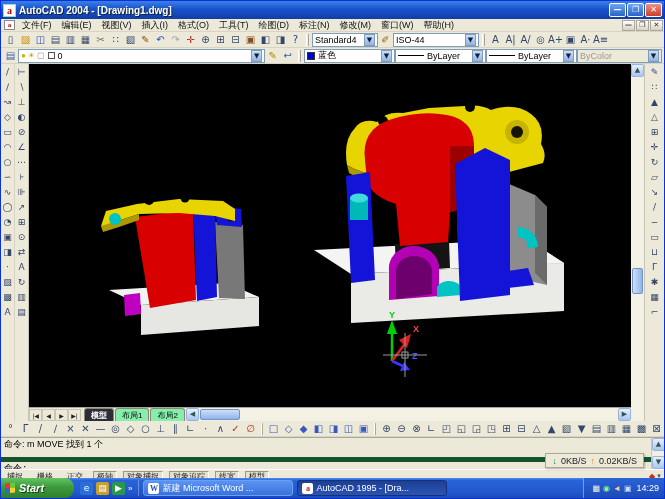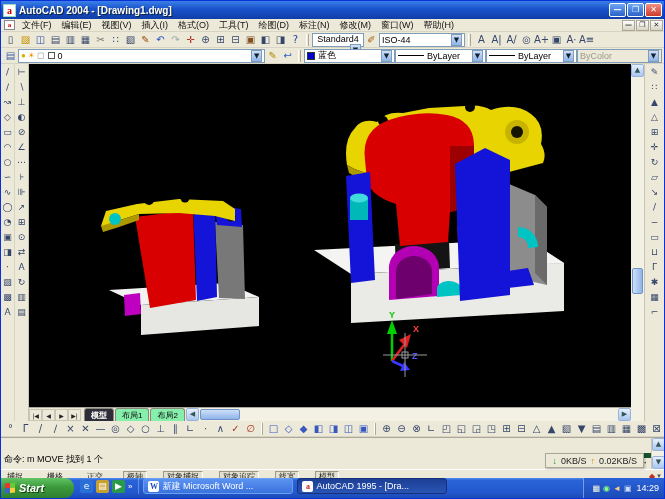--- a/index.html
+++ b/index.html
@@ -65,21 +65,21 @@
   .netbox{position:absolute;right:20px;bottom:1px;height:15px;display:flex;align-items:center;gap:4px;
     background:#ece9d8;border:1px solid #aca899;box-shadow:1px 1px 2px rgba(0,0,0,.25);padding:0 6px;font-size:9px;color:#222;}
   .netdown{color:#1a8f1a;font-size:9px;} .netup{color:#d89010;font-size:9px;}
   
   .statusbar{height:13px;display:flex;align-items:center;background:#ece9d8;border-top:1px solid #fff;padding:0 2px;gap:2px;}
   .coords{width:150px;height:11px;font-size:8px;line-height:11px;color:#9c9a8a;border:1px solid #b8b4a4;border-right-color:#fff;border-bottom-color:#fff;padding:0 3px;white-space:nowrap;overflow:hidden;}
   .sbtn{height:11px;padding:0 3px;font-size:8px;line-height:10px;color:#222;border:1px solid transparent;white-space:nowrap;}
   .sbtn.on{border:1px solid #9a9888;border-right-color:#fff;border-bottom-color:#fff;background:#e4e1d0;}
   .traymini{margin-left:auto;display:flex;align-items:center;gap:1px;font-size:8px;}
   
-  .taskbar{position:absolute;left:-1px;right:-1px;bottom:0;height:20px;display:flex;
+  .taskbar{position:absolute;left:-1px;right:-1px;bottom:0;height:20px;display:flex;align-items:center;
     background:linear-gradient(180deg,#4f8af0 0%,#2a63d8 12%,#2258cf 70%,#1c4ab8 100%);}
   .startbtn{height:20px;width:74px;display:flex;align-items:center;gap:4px;padding:0 8px 0 5px;
     background:linear-gradient(180deg,#62c462 0%,#3c9a3c 45%,#2f7f2f 100%);border-radius:0 9px 9px 0;
     color:#fff;font:bold italic 11px/20px "Liberation Sans",sans-serif;text-shadow:1px 1px #164016;}
   .flag{width:10px;height:10px;display:grid;grid-template-columns:5px 5px;grid-template-rows:5px 5px;transform:skewY(-6deg);}
   .flag i:nth-child(1){background:#e33;} .flag i:nth-child(2){background:#6c3;}
   .flag i:nth-child(3){background:#36c;} .flag i:nth-child(4){background:#fc3;}
   .quick{display:flex;align-items:center;gap:3px;padding:0 6px;border-right:1px solid rgba(255,255,255,.3);height:16px;}
   .qico{width:13px;height:13px;border-radius:2px;font:9px/13px "DejaVu Sans",sans-serif;text-align:center;color:#fff;}
   .chev{color:#fff;font-size:8px;}
@@ -147,21 +147,21 @@
         <span class="tbico" style="color: rgb(176, 48, 32);">✛</span>
         <span class="tbico">⊕</span>
         <span class="tbico">⊞</span>
         <span class="tbico">⊟</span>
         <span class="tbico" style="color: rgb(128, 80, 32);">▣</span>
         <span class="tbico">◧</span>
         <span class="tbico">◨</span>
         <span class="tbico" style="color: rgb(32, 64, 160);">?</span>
       </div>
     <div class="grip"></div>
-    <div class="combo" style="width:52px;flex-direction:column;">
+    <div class="combo" style="width:66px;">
       <span>Standard4</span>
         <span class="arr">▼</span>
     </div>
     <span class="tbico" style="color:#a06010;">✐</span>
     <div class="combo" style="width:86px;">
       <span>ISO-44</span>
         <span class="arr">▼</span>
     </div>
     <div class="grip"></div>
     <div style="display:flex;">
@@ -419,41 +419,41 @@
         <span class="tbico">▼</span>
         <span class="tbico">▤</span>
         <span class="tbico">▥</span>
         <span class="tbico">▦</span>
         <span class="tbico">▩</span>
         <span class="tbico">⊠</span>
       </div>
   </div>
 
   <div class="cmdwrap">
-    <div style="flex:1;display:flex;flex-direction:row;margin-top:15px;">
+    <div style="flex:1;display:flex;flex-direction:column;">
       <div class="cmdtext">
         <div>命令: m MOVE 找到 1 个</div>
       </div>
       <div class="cmdtext cmdinput" style="flex:none;height:12px;">命令:</div>
     </div>
     <div class="cmdscroll">
       <div class="sbtn2">▲</div>
       <div class="vspacer"></div>
       <div class="sbtn2">▼</div>
     </div>
     <div class="netbox">
       <span class="netdown">↓</span>
       <span>0KB/S</span>
       <span class="netup">↑</span>
       <span>0.02KB/S</span>
     </div>
   </div>
 
   <div class="statusbar">
-    <div style="display:flex;gap:16px;">
+    <div style="display:flex;gap:6px;">
         <span class="sbtn">捕捉</span>
         <span class="sbtn">栅格</span>
         <span class="sbtn">正交</span>
         <span class="sbtn on">极轴</span>
         <span class="sbtn on">对象捕捉</span>
         <span class="sbtn on">对象追踪</span>
         <span class="sbtn on">线宽</span>
         <span class="sbtn on">模型</span>
       </div>
     <div class="traymini">

